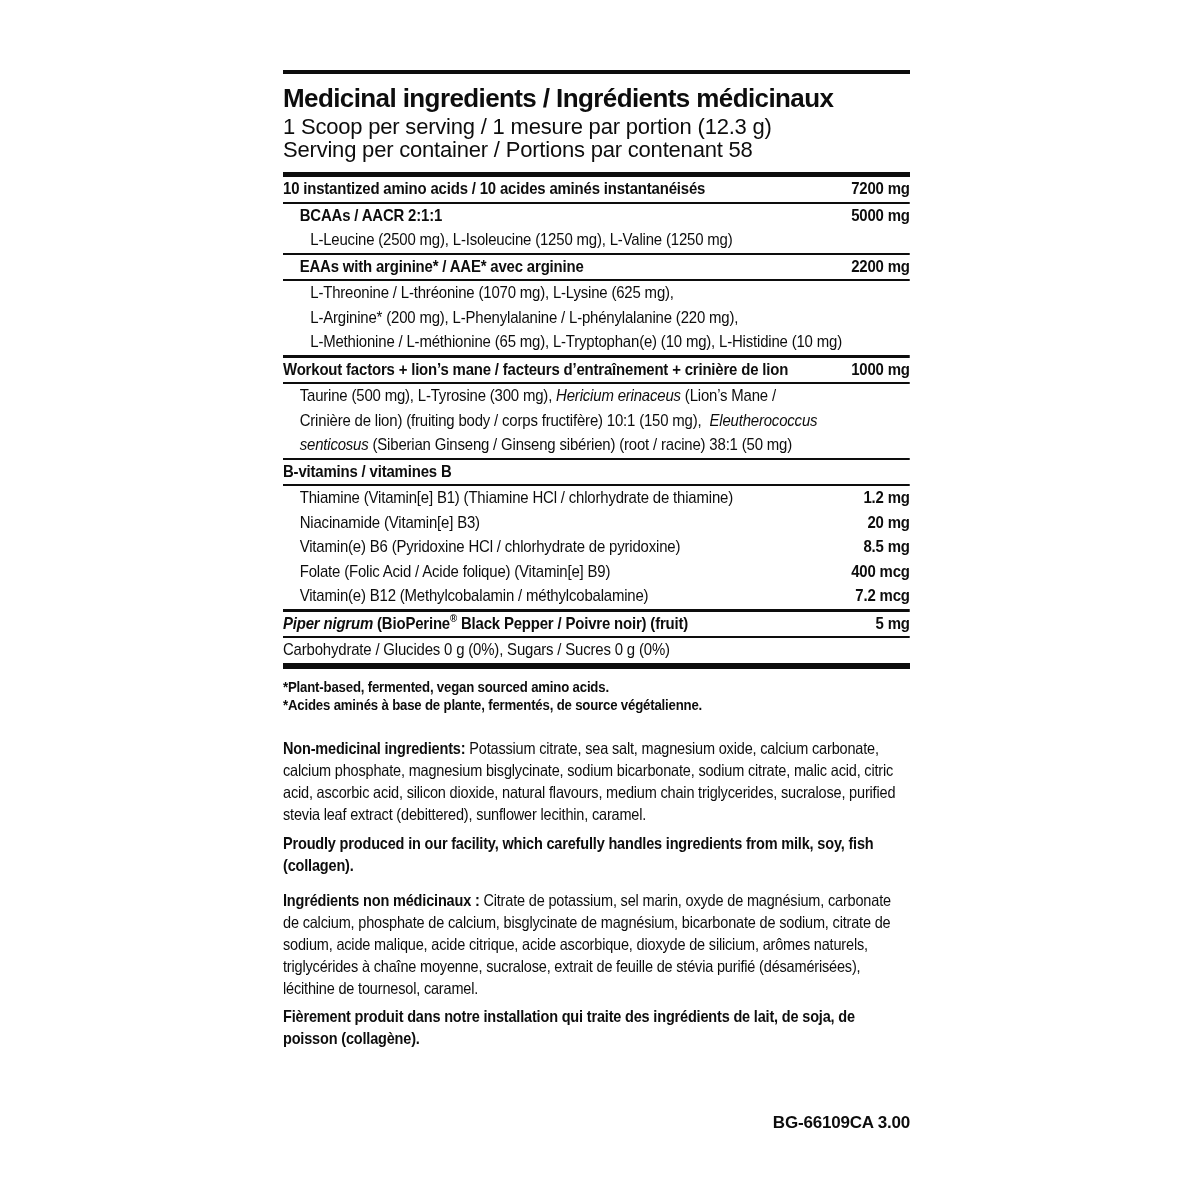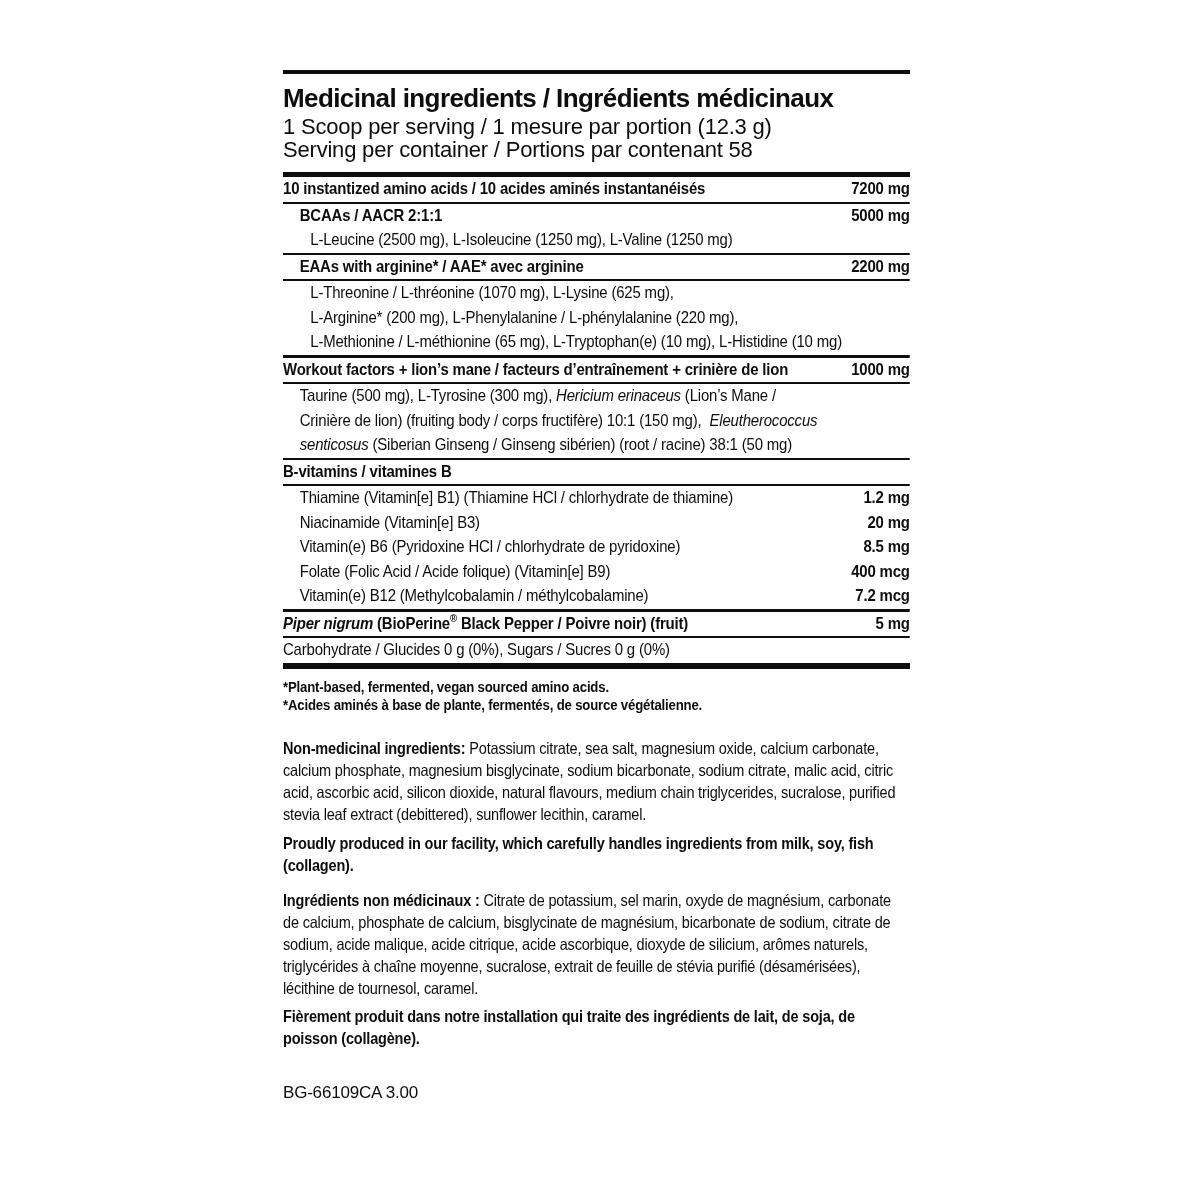--- a/index.html
+++ b/index.html
@@ -49,22 +49,23 @@
   .b { font-weight: bold; }
   sup { font-size: 11px; line-height: 0; }
   .footnotes { margin-top: 9px; }
   .footnote { font-size: 15px; line-height: 18.5px; font-weight: bold; letter-spacing: -0.2px; }
   .para { font-size: 16.5px; line-height: 22px; margin: 0; white-space: pre-wrap; letter-spacing: -0.2px; }
   .para.p1 { margin-top: 22px; }
   .para.p2 { margin-top: 7px; }
   .para.p3 { margin-top: 13px; }
   .para.p4 { margin-top: 6px; }
   .code {
-    margin-top: 34px;
-    font-size: 17px; font-weight: normal;
+    margin-top: 64px;
+    font-size: 17px; font-weight: bold;
+    text-align: right;
     letter-spacing: -0.2px;
   }
 </style>
 </head>
 <body>
 
 <div class="label">
   <div class="rule top"></div>
 
   <h1 class="title">Medicinal ingredients / Ingrédients médicinaux</h1>

